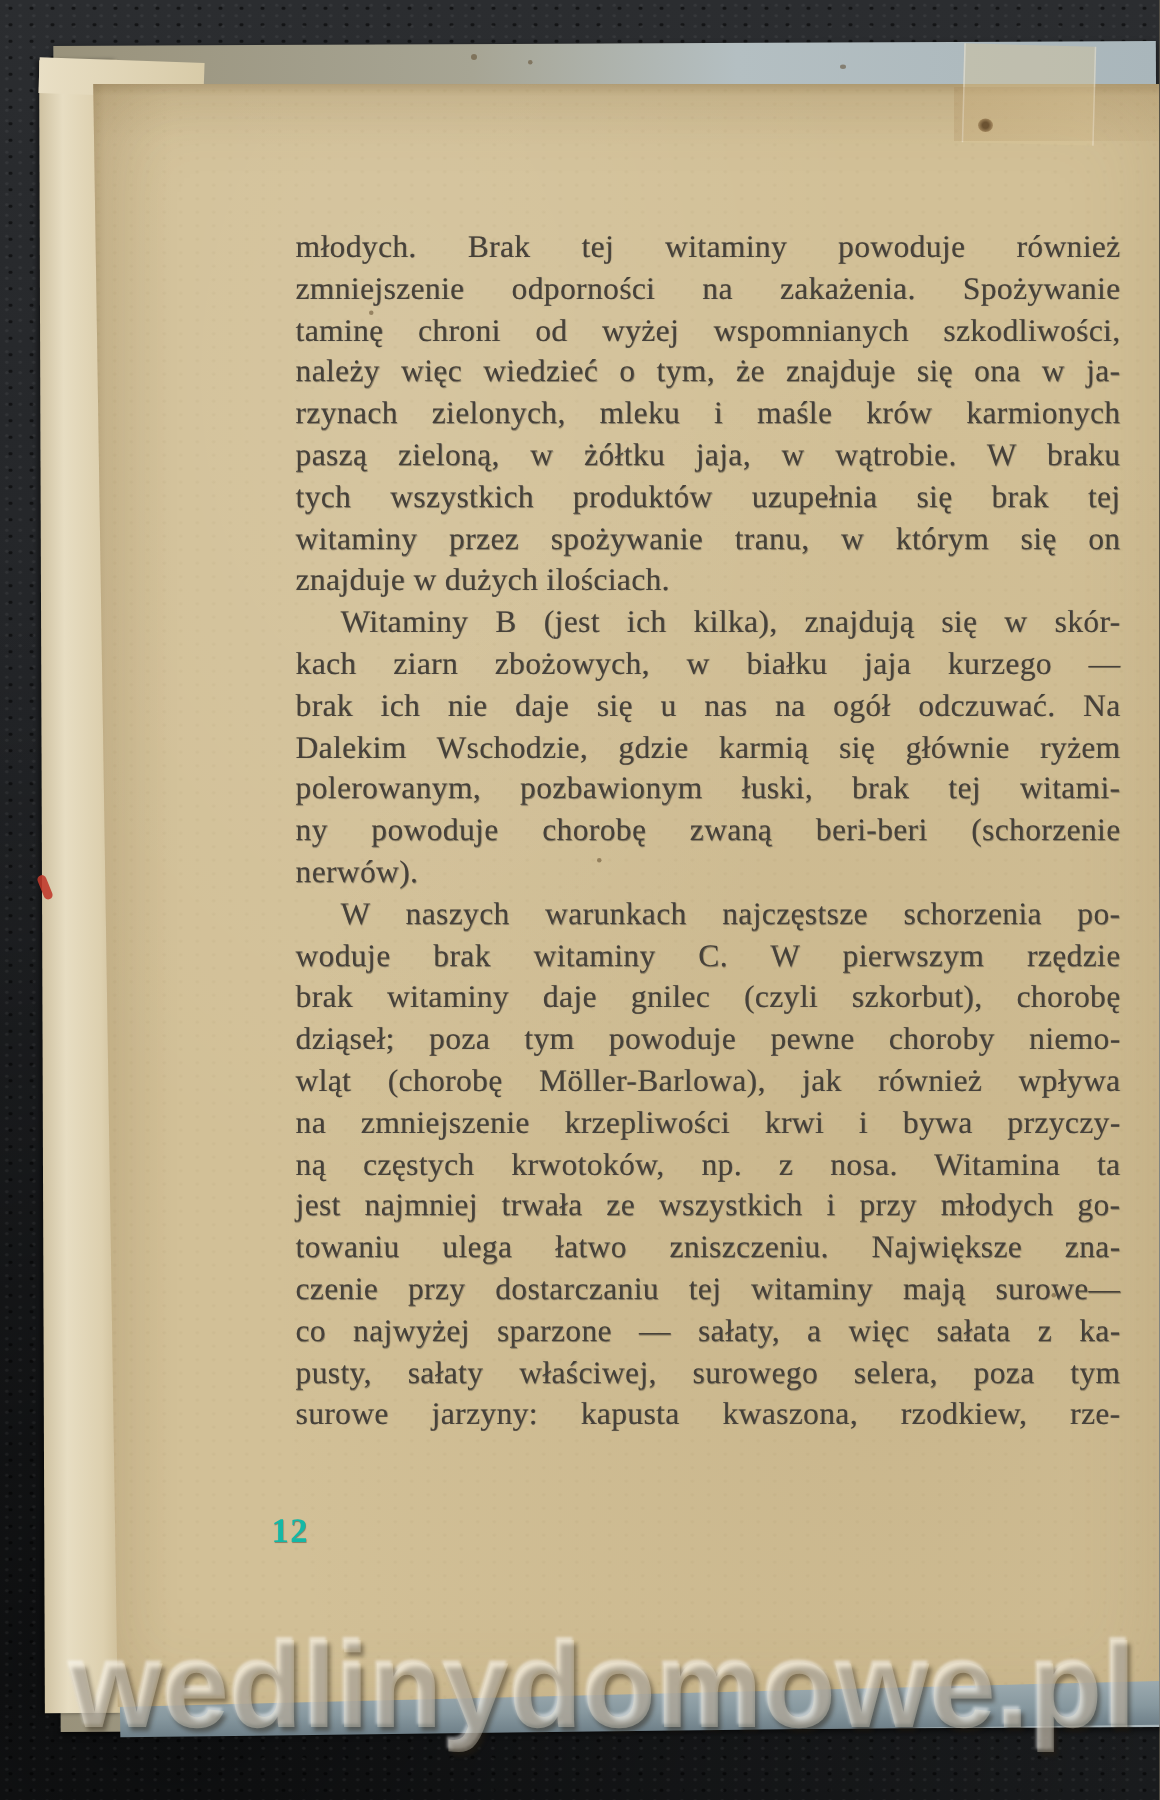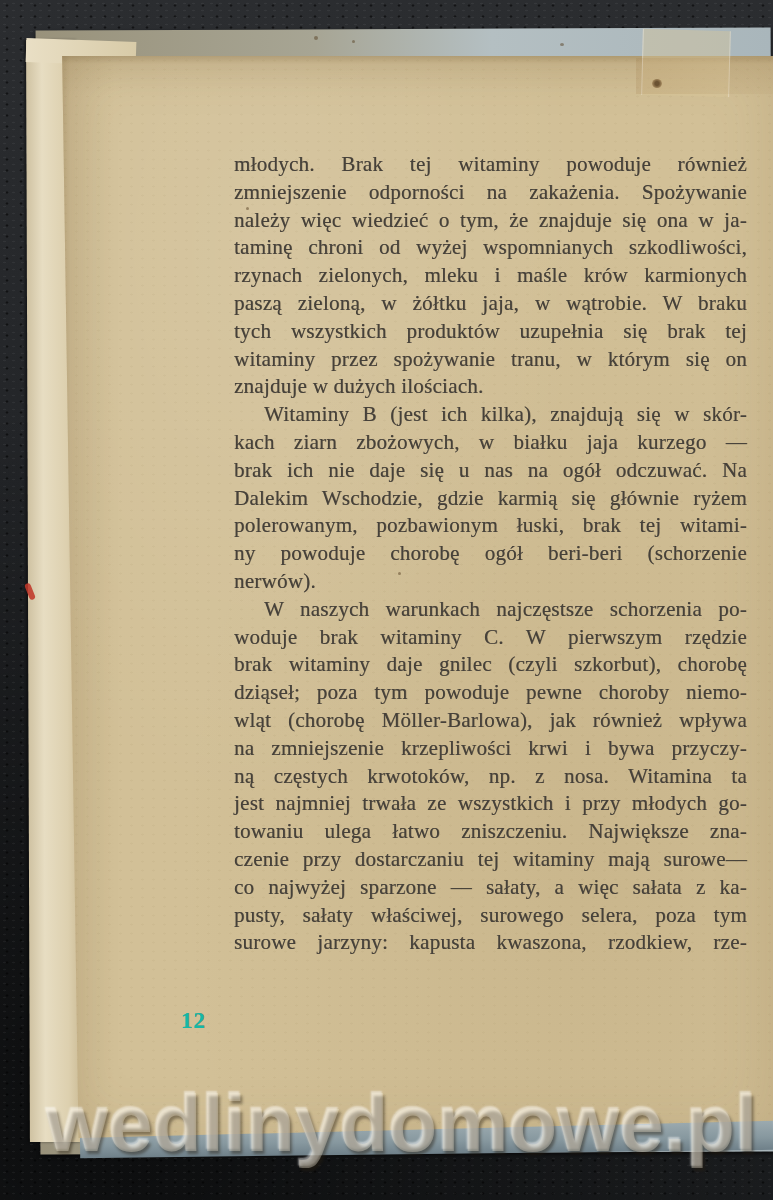--- a/index.html
+++ b/index.html
@@ -72,21 +72,20 @@
     color: #46413a;
     font-size: 21px;
     letter-spacing: 0.25px;
     text-shadow: 0.4px 0.4px 0.5px rgba(70,62,50,0.55);
   }
   .line {
     height: 27.8px; line-height: 27.8px;
     text-align: justify;
     text-align-last: justify;
     white-space: normal;
-    margin-left: 37px;
   }
   .line.indent { padding-left: 30px; }
   .line.parend { text-align-last: left; }
 
   .page-number {
     position: absolute; left: 181px; top: 1008px;
     font-size: 23px; font-weight: bold; color: #14b8a6;
     letter-spacing: 1px;
     text-shadow: 0.4px 0.4px 0.5px rgba(70,62,50,0.5);
   }
@@ -157,33 +156,33 @@
   <div class="speck s1"></div>
   <div class="speck s2"></div>
   <div class="speck s3"></div>
   <div class="speck s4"></div>
   <div class="speck s5"></div>
   <div class="speck s6"></div>
 
   <div class="text-block">
       <div class="line">młodych. Brak tej witaminy powoduje również</div>
       <div class="line">zmniejszenie odporności na zakażenia. Spożywanie</div>
+      <div class="line">taminę chroni od wyżej wspomnianych szkodliwości,</div>
       <div class="line">należy więc wiedzieć o tym, że znajduje się ona w ja-</div>
-      <div class="line">taminę chroni od wyżej wspomnianych szkodliwości,</div>
       <div class="line">rzynach zielonych, mleku i maśle krów karmionych</div>
       <div class="line">paszą zieloną, w żółtku jaja, w wątrobie. W braku</div>
       <div class="line">tych wszystkich produktów uzupełnia się brak tej</div>
       <div class="line">witaminy przez spożywanie tranu, w którym się on</div>
       <div class="line parend">znajduje w dużych ilościach.</div>
       <div class="line indent">Witaminy B (jest ich kilka), znajdują się w skór-</div>
       <div class="line">kach ziarn zbożowych, w białku jaja kurzego —</div>
       <div class="line">brak ich nie daje się u nas na ogół odczuwać. Na</div>
       <div class="line">Dalekim Wschodzie, gdzie karmią się głównie ryżem</div>
       <div class="line">polerowanym, pozbawionym łuski, brak tej witami-</div>
-      <div class="line">ny powoduje chorobę ogół beri-beri (schorzenie</div>
+      <div class="line">ny powoduje chorobę zwaną beri-beri (schorzenie</div>
       <div class="line parend">nerwów).</div>
       <div class="line indent">W naszych warunkach najczęstsze schorzenia po-</div>
       <div class="line">woduje brak witaminy C. W pierwszym rzędzie</div>
       <div class="line">brak witaminy daje gnilec (czyli szkorbut), chorobę</div>
       <div class="line">dziąseł; poza tym powoduje pewne choroby niemo-</div>
       <div class="line">wląt (chorobę Möller-Barlowa), jak również wpływa</div>
       <div class="line">na zmniejszenie krzepliwości krwi i bywa przyczy-</div>
       <div class="line">ną częstych krwotoków, np. z nosa. Witamina ta</div>
       <div class="line">jest najmniej trwała ze wszystkich i przy młodych go-</div>
       <div class="line">towaniu ulega łatwo zniszczeniu. Największe zna-</div>

